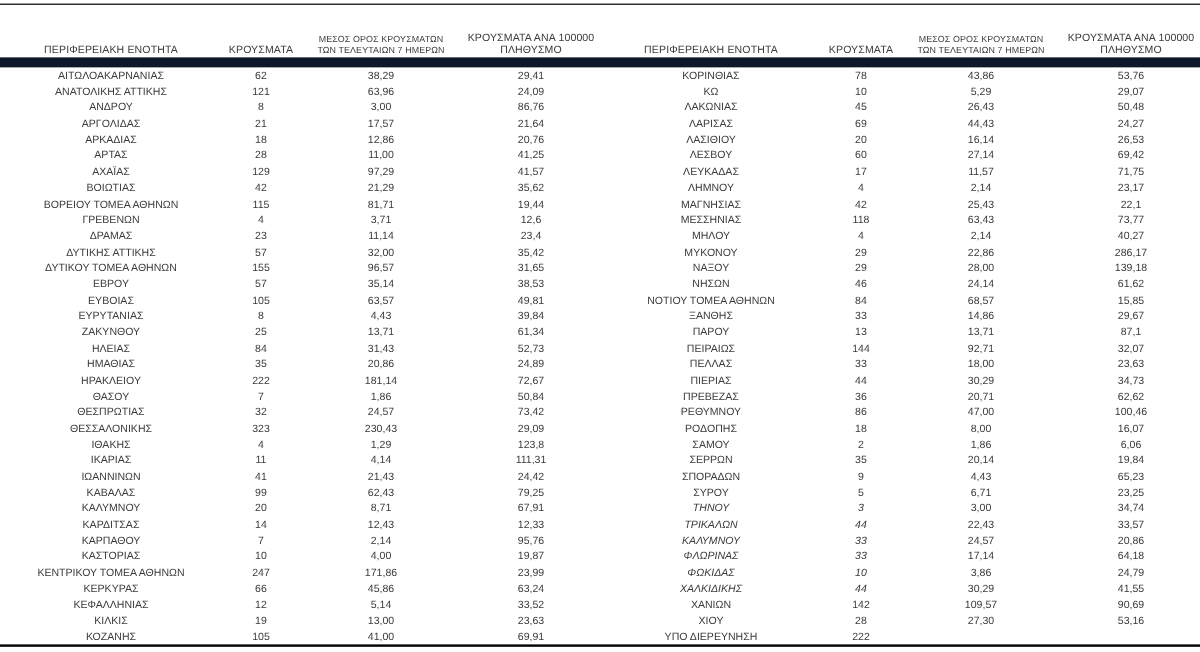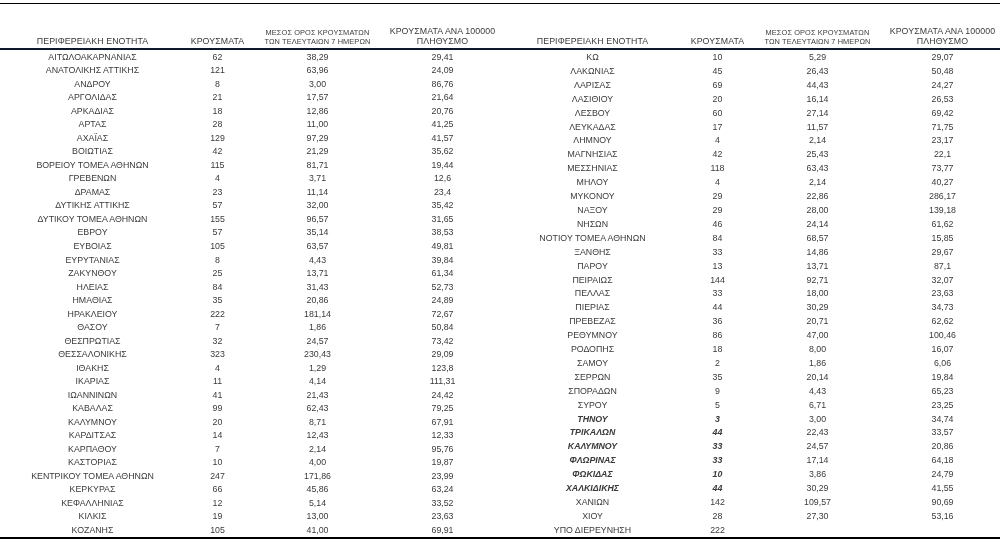--- a/index.html
+++ b/index.html
@@ -38,21 +38,21 @@
   table.cases-table col.c-per100k { width: 23%; }
 
   table.cases-table th {
     height: 42px;
     vertical-align: bottom;
     text-align: center;
     font-weight: normal;
     font-size: 8.8px;
     line-height: 9.5px;
     padding: 0 2px 2px 2px;
-    border-bottom: 2px solid #0f172a;
+    border-bottom: 8px solid #0f172a;
     color: #3a3a3a;
     letter-spacing: 0.1px;
     white-space: nowrap;
     overflow: hidden;
   }
   table.cases-table th .hsmall {
     font-size: 7.4px;
     line-height: 8.5px;
   }
   table.cases-table td {
@@ -61,21 +61,20 @@
     vertical-align: middle;
     font-size: 8.8px;
     line-height: 10px;
     padding: 0 2px;
     white-space: nowrap;
     overflow: hidden;
   }
   tr.italic-row td:nth-child(1),
   tr.italic-row td:nth-child(2) {
     font-style: italic;
-    font-weight: bold;
   }
 </style>
 </head>
 <body>
 
 <div class="sheet">
   <div class="tables-row">
 
     <table class="cases-table">
       <colgroup>
@@ -342,20 +341,26 @@
             <div class="hsmall">ΤΩΝ ΤΕΛΕΥΤΑΙΩΝ 7 ΗΜΕΡΩΝ</div>
           </th>
           <th>
             <div>ΚΡΟΥΣΜΑΤΑ ΑΝΑ 100000</div>
             <div>ΠΛΗΘΥΣΜΟ</div>
           </th>
         </tr>
       </thead>
       <tbody>
           <tr>
+            <td>ΚΟΡΙΝΘΙΑΣ</td>
+            <td>78</td>
+            <td>43,86</td>
+            <td>53,76</td>
+          </tr>
+          <tr>
             <td>ΚΩ</td>
             <td>10</td>
             <td>5,29</td>
             <td>29,07</td>
           </tr>
           <tr>
             <td>ΛΑΚΩΝΙΑΣ</td>
             <td>45</td>
             <td>26,43</td>
             <td>50,48</td>

